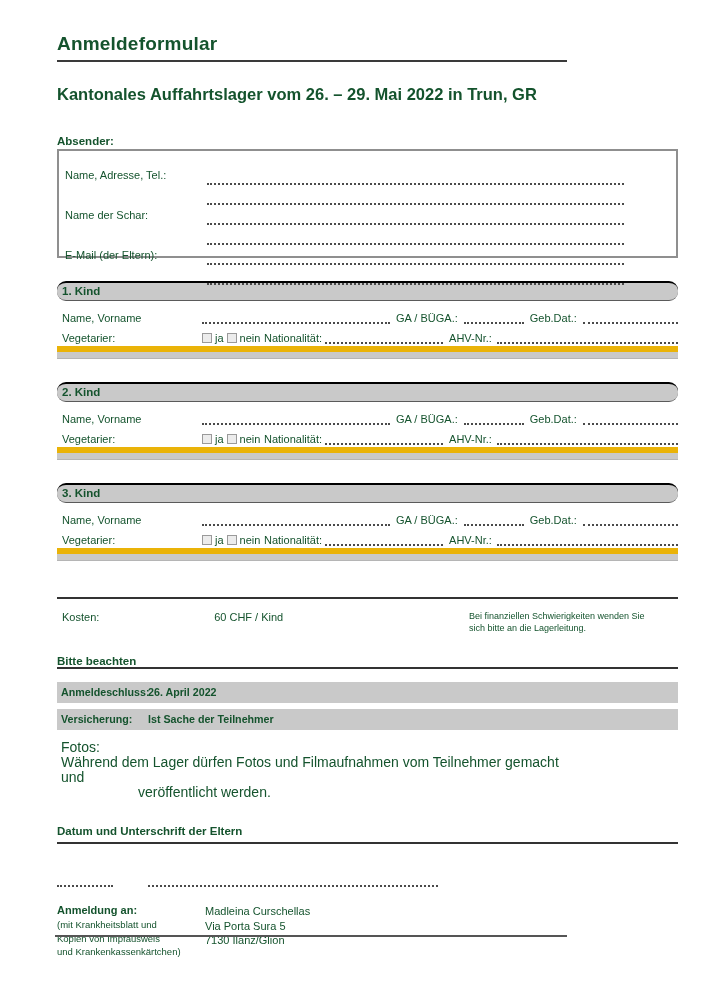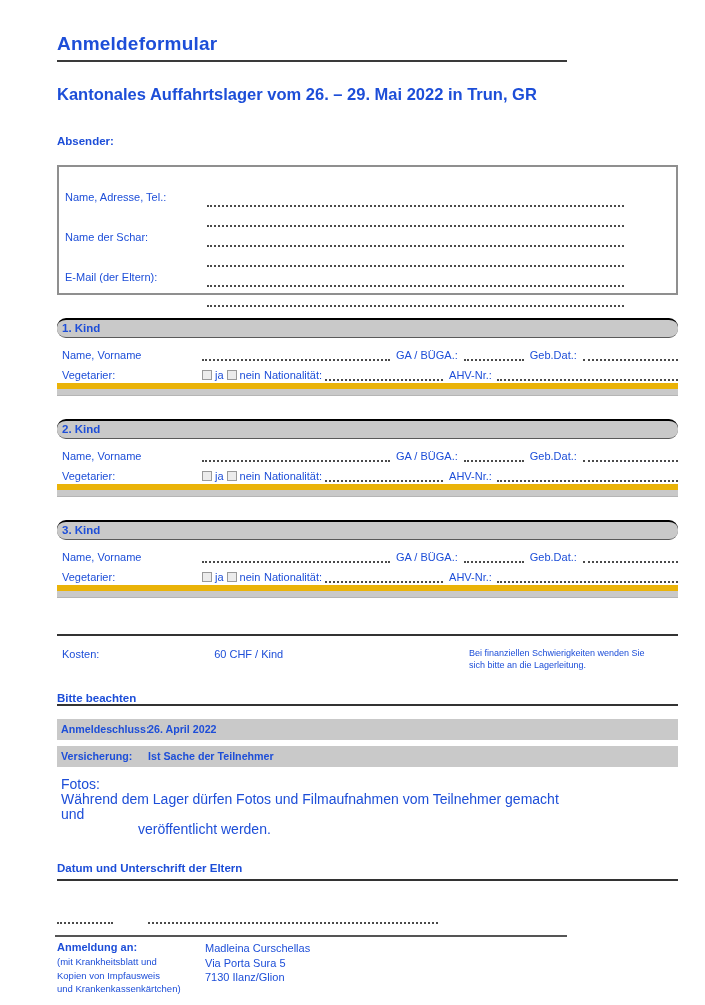--- a/index.html
+++ b/index.html
@@ -1,37 +1,37 @@
 <!DOCTYPE html>
 <html><head>
 <meta charset="utf-8">
 <style>
   html,body { margin:0; padding:0; background:#fff; }
   .page {
     position:relative;
     width:705px; height:1005px;
     background:#ffffff;
     font-family:"Liberation Sans", sans-serif;
-    color:#1d4ed8;
+    color:#14532d;
     box-sizing:border-box;
     padding:33px 27px 0 57px;
     overflow:hidden;
   }
   
   .doc-title {
     font-size:19px; font-weight:bold; letter-spacing:.2px;
     width:510px; border-bottom:2px solid #3a3a3a; padding-bottom:5px;
   }
   .doc-subtitle { margin-top:23px; font-size:16.5px; font-weight:bold; }
 
   
   .absender-heading { margin-top:31px; font-size:11.5px; font-weight:bold; }
   .absender-box {
-    margin-top:18px; border:2px solid #8f8f8f;
-    height:130px; box-sizing:border-box; padding:22px 0 0 6px;
+    margin-top:2px; border:2px solid #8f8f8f;
+    height:109px; box-sizing:border-box; padding:16px 0 0 6px;
   }
   .f-row { display:flex; height:20px; }
   .f-label { width:142px; font-size:11px; padding-top:2px; }
   .f-line { width:417px; border-bottom:2px dotted #4a4a4a; height:16px; }
 
   
   .kind { margin-top:23px; }
   .kind:first-of-type { margin-top:39px; }
   .kind-header {
     background:#c9c9c9; border-top:2px solid #000; border-bottom:1px solid #5a5a5a;

